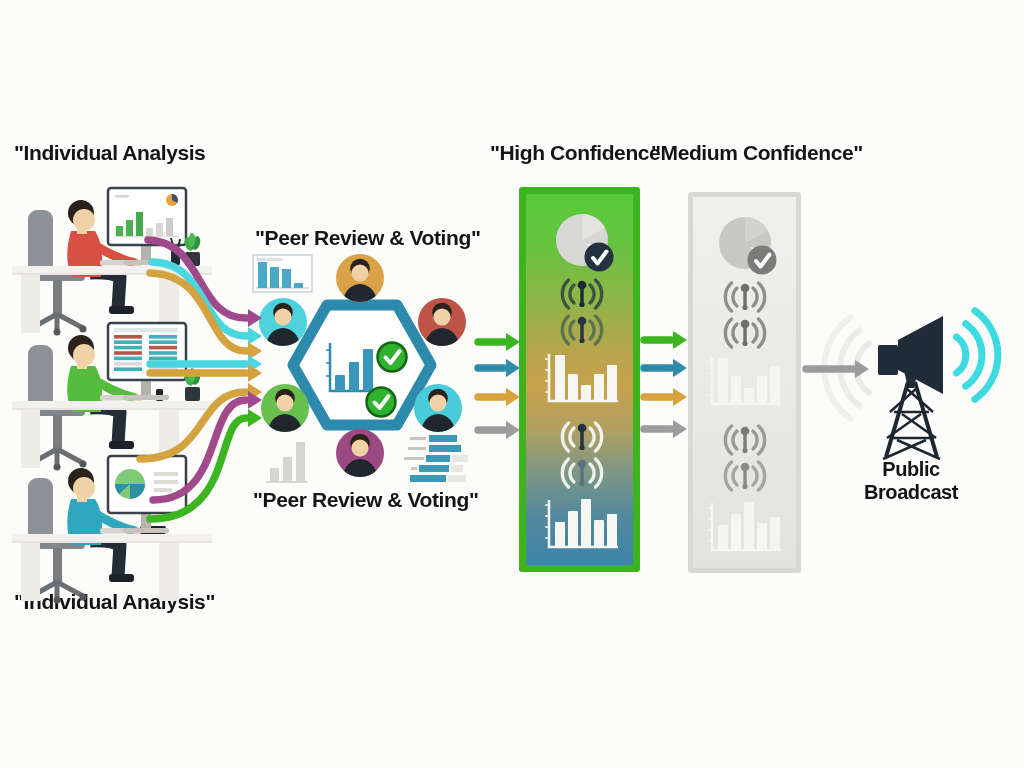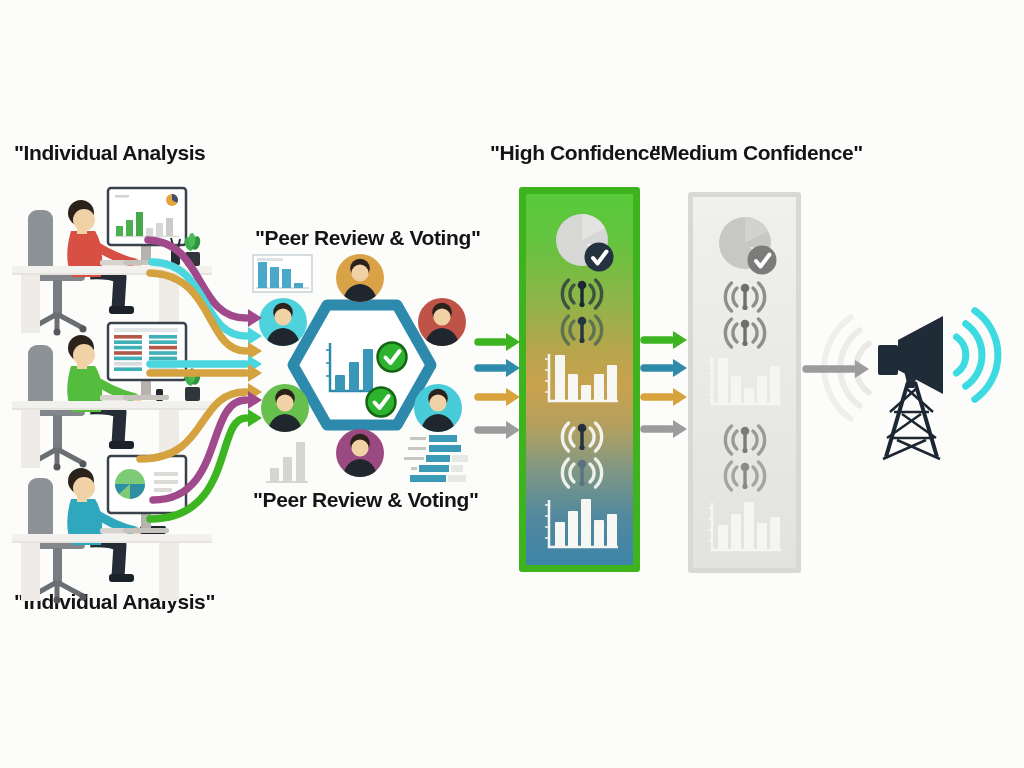--- a/index.html
+++ b/index.html
@@ -21,20 +21,24 @@
 <body>
 
 <div class="stage">
 
   <div class="lbl" style="left:14px;top:141px">"Individual Analysis</div>
   <div class="lbl" style="left:490px;top:141px">"High Confidence</div>
   <div class="lbl" style="left:651px;top:141px">"Medium Confidence"</div>
   <div class="lbl" style="left:255px;top:226px">"Peer Review &amp; Voting"</div>
   <div class="lbl" style="left:253px;top:488px">"Peer Review &amp; Voting"</div>
   <div class="lbl" style="left:14px;top:590px">"Individual Analysis"</div>
+  <div class="lbl public" style="left:843px;top:458px;width:136px;text-align:center">
+    <div>Public</div>
+    <div>Broadcast</div>
+  </div>
 
   <svg class="abs" style="left:8px;top:180px" width="210" height="160" viewBox="0 0 210 160">
     <g>
       <rect x="20" y="30" width="25" height="66" rx="9" fill="#8d9296"></rect>
       <rect x="24" y="90" width="53" height="11" rx="4" fill="#83878b"></rect>
       <rect x="45" y="100" width="9" height="36" fill="#797d81"></rect>
       <path d="M49,134 L24,148 M49,134 L75,148 M49,134 V150" stroke="#6b6f73" stroke-width="5" fill="none"></path>
       <circle cx="24" cy="149" r="3.5" fill="#54585c"></circle>
         <circle cx="75" cy="149" r="3.5" fill="#54585c"></circle>
         <circle cx="49" cy="152" r="3.5" fill="#54585c"></circle>

